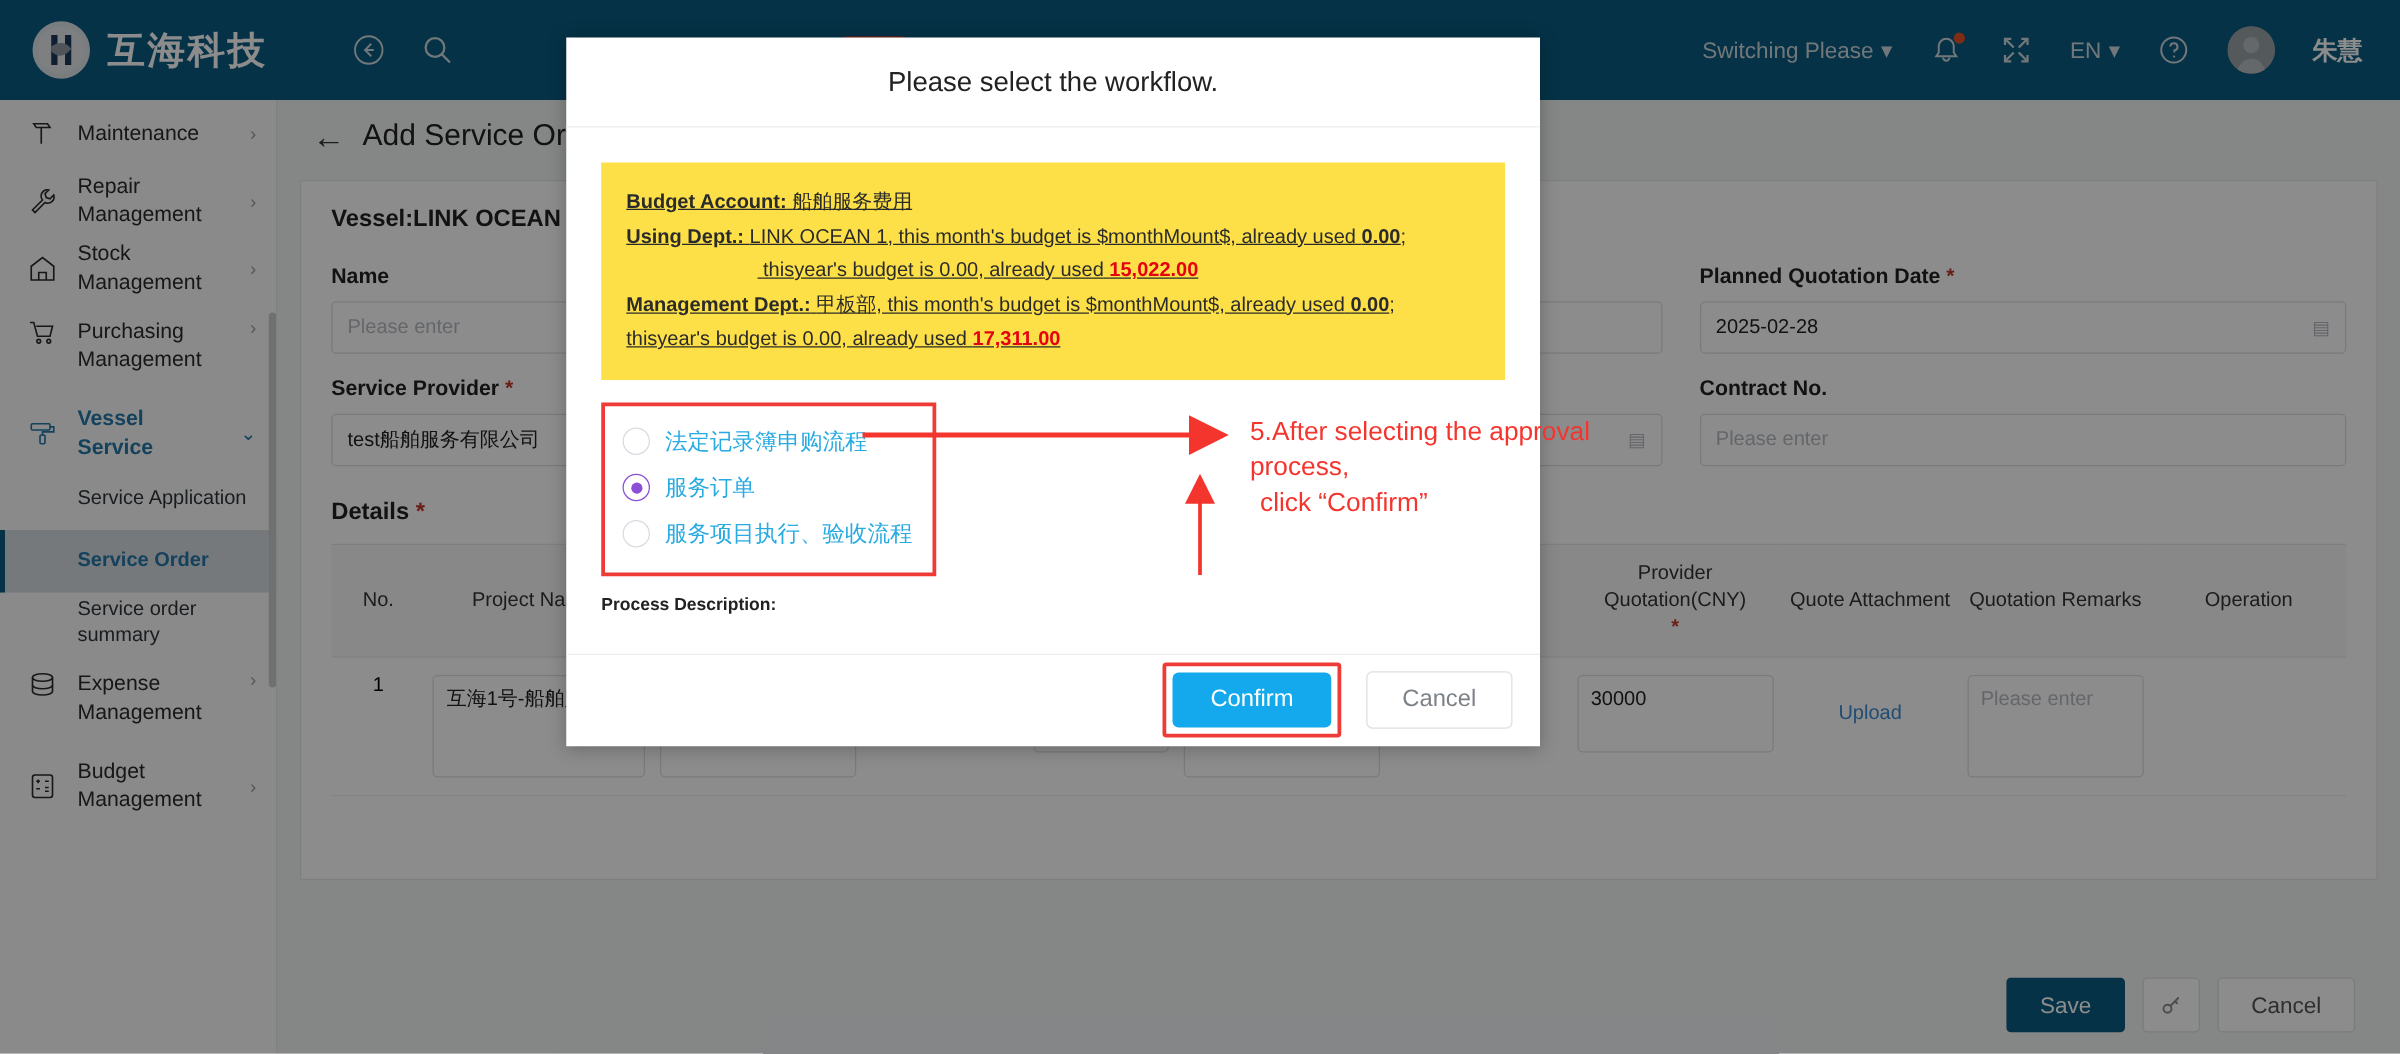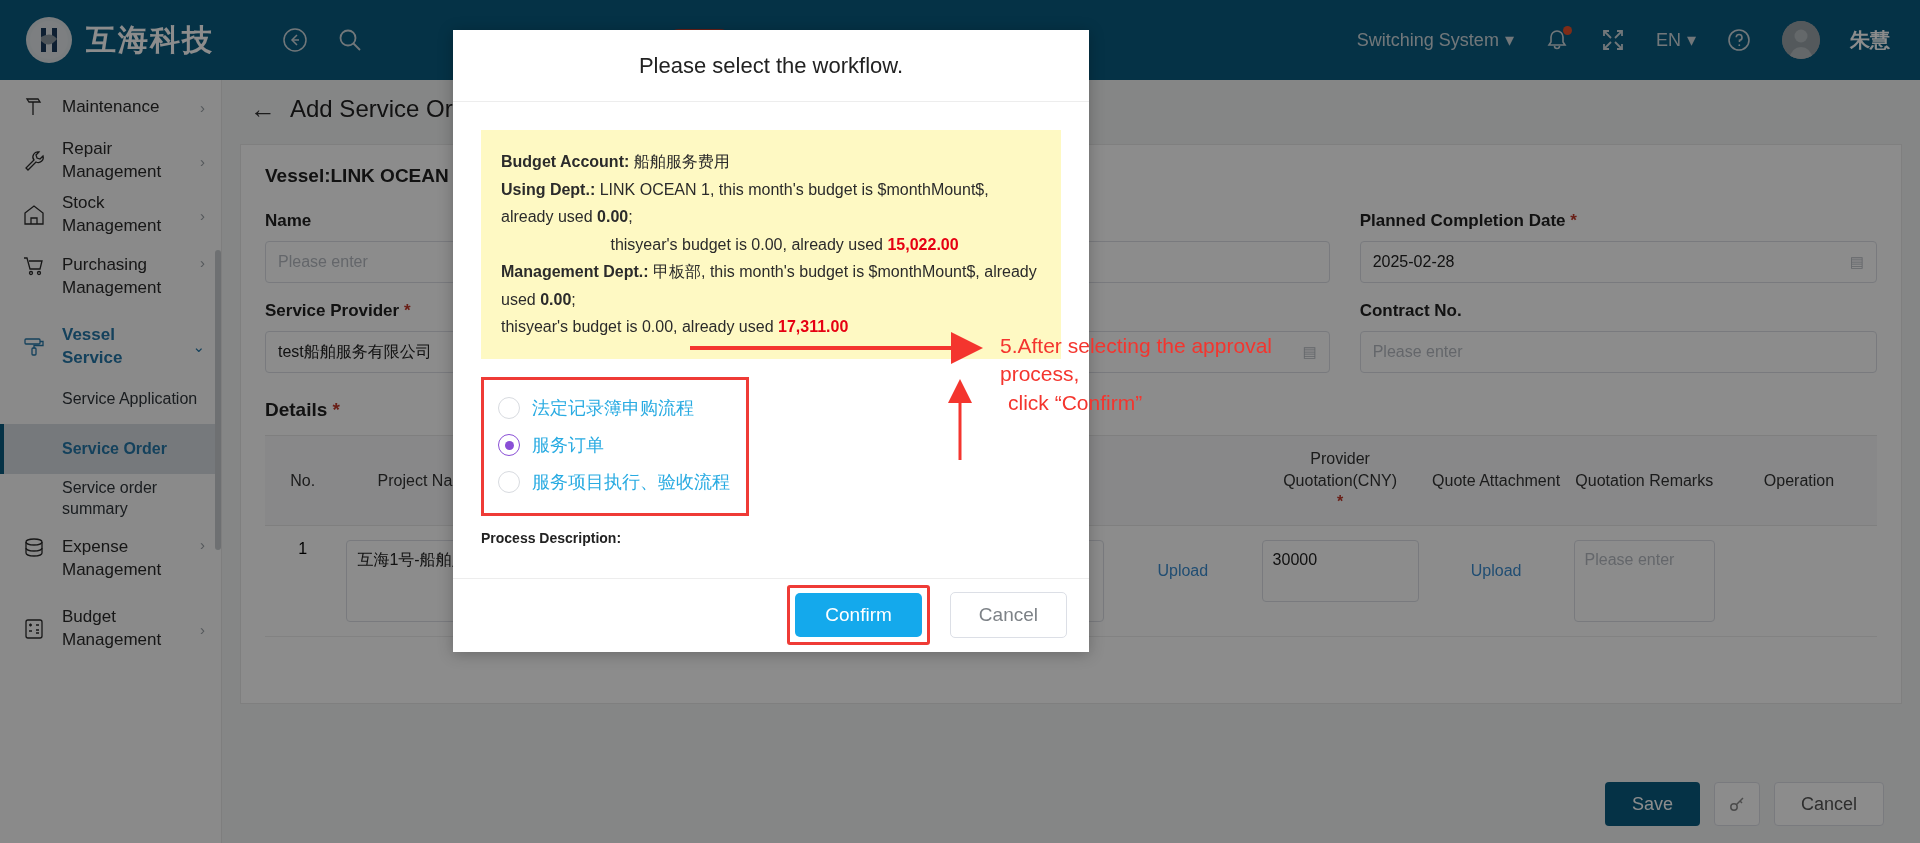--- a/index.html
+++ b/index.html
@@ -122,29 +122,29 @@
          font-size: 18px; padding: 0 26px; border: 1px solid transparent; }
   .btn-primary { background: #0A5C80; color: #fff; }
   .btn-ghost { background: #fff; color: #555; border-color: #dcdfe6; }
   .btn-icon { background: #fff; border-color: #dcdfe6; width: 46px; padding: 0; color: #7a7a7a; }
 
   
   .dim { position: absolute; inset: 0; background: rgba(0,0,0,0.45); }
 
   
   .modal {
-    position: absolute; left: 453px; top: 30px; width: 636px;
+    position: absolute; left: 453px; top: 30px; width: 779px;
     background: #fff; box-shadow: 0 2px 14px rgba(0,0,0,0.25);
     z-index: 30;
   }
   .modal-head { height: 72px; display: flex; align-items: center; justify-content: center;
     border-bottom: 1px solid #ededed; font-size: 22px; color: #222; }
   .modal-body { padding: 28px 28px 10px 28px; }
   .budget-box {
-    background: #fef9c3; padding: 18px 20px; font-size: 16px; color: #2b2b2b; line-height: 1.72;
+    background: #fde047; padding: 18px 20px; font-size: 16px; color: #2b2b2b; line-height: 1.72; text-decoration: underline;
   }
   .budget-box b { font-weight: bold; }
   .amt { color: #e60012; font-weight: bold; }
   .indent { display: inline-block; width: 105px; }
 
   .radio-group {
     margin-top: 18px; border: 3px solid #ef3b36; padding: 10px 16px 12px 14px; display: inline-block;
   }
   .radio-row { display: flex; align-items: center; gap: 12px; height: 37px; }
   .radio {
@@ -215,21 +215,21 @@
         <div class="topnav-item">
           <span>Vessel Monitor</span>
         </div>
         <div class="topnav-item">
           <span>Find</span>
         </div>
       </div>
 
       <div class="topright">
         <div class="tr-item">
-          <span>Switching System</span>
+          <span>Switching Please</span>
           <span>▾</span>
         </div>
         <div class="tr-item bell-wrap">
           <svg width="26" height="26" viewBox="0 0 26 26" fill="none" stroke="currentColor" stroke-width="1.6">
             <path d="M13 4 a6 6 0 0 1 6 6 v5 l2 3 H5 l2 -3 v-5 a6 6 0 0 1 6 -6z"></path>
             <path d="M10.5 19 a2.5 2.5 0 0 0 5 0"></path>
           </svg>
           <span class="bell-dot"></span>
         </div>
         <div class="tr-item">
@@ -378,21 +378,21 @@
             </div>
           </div>
           <div class="fld">
             <div class="fld-label">&nbsp;</div>
             <div class="input">
                 <span></span>
               </div>
           </div>
           <div class="fld">
             <div class="fld-label">
-              <span>Planned Completion Date</span>
+              <span>Planned Quotation Date</span>
               <span class="req">*</span>
             </div>
             <div class="input">
               <span>2025-02-28</span>
               <span class="sfx">▤</span>
             </div>
           </div>
         </div>
 
         <div class="form-row" style="margin-top:18px;">

